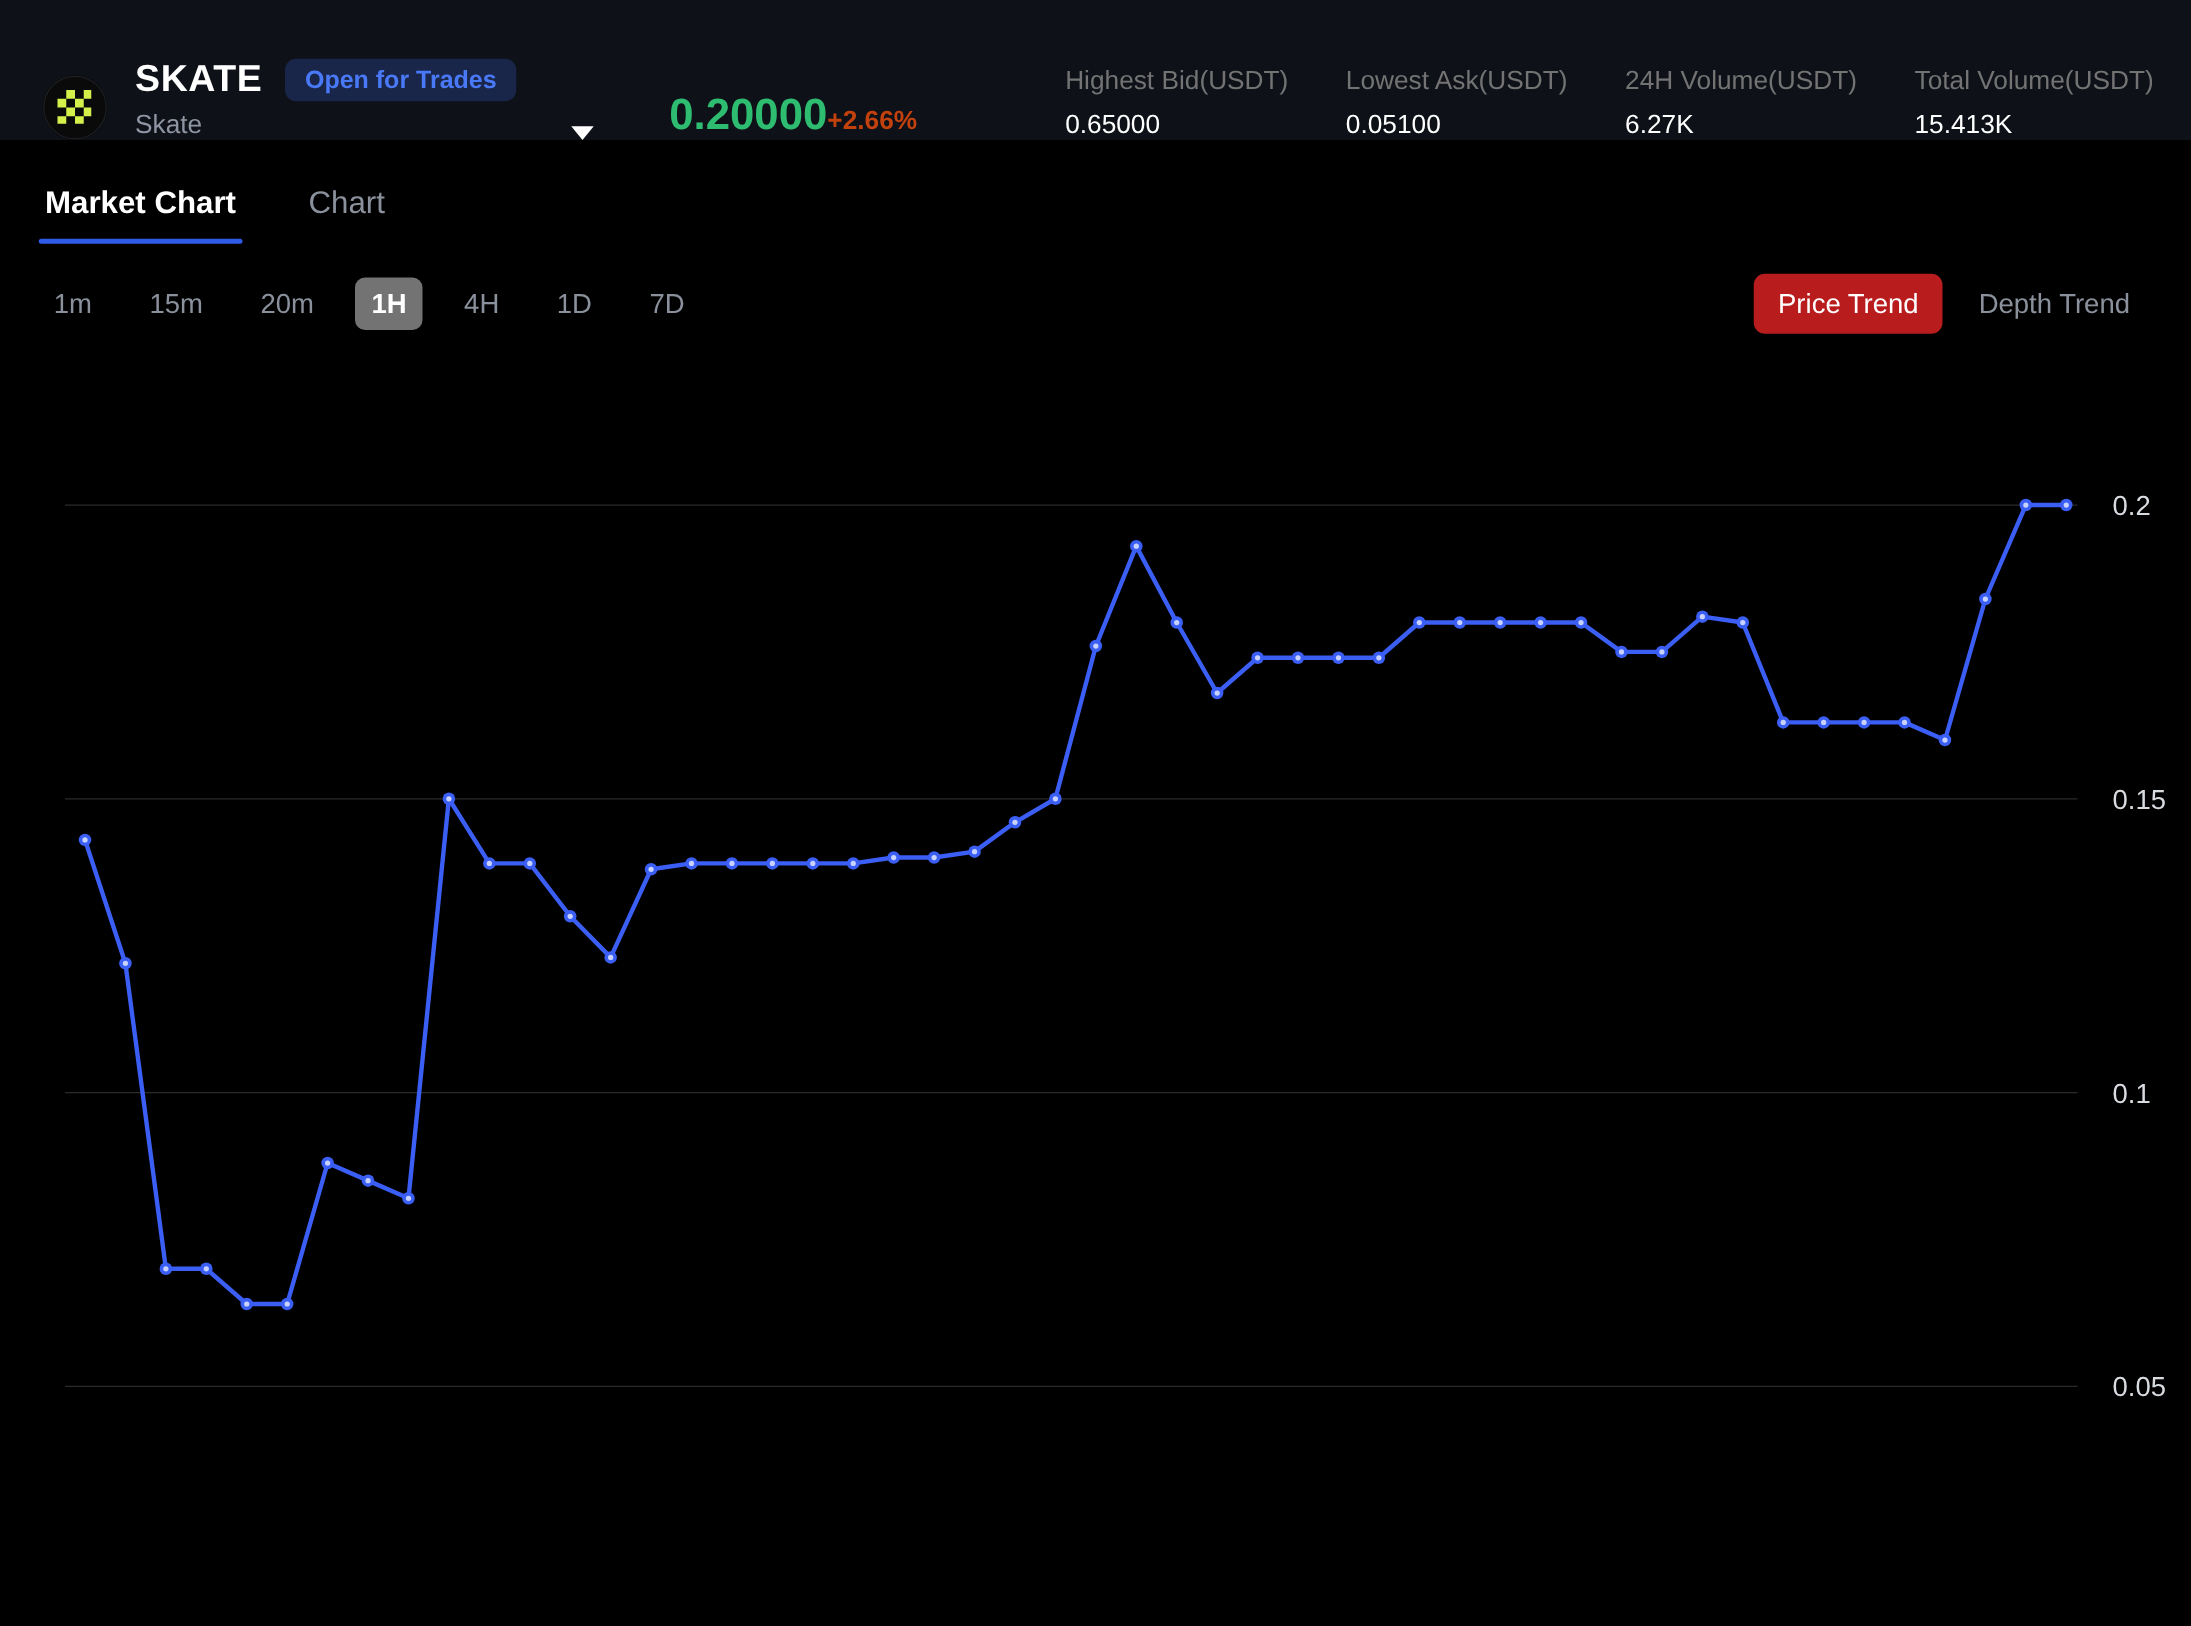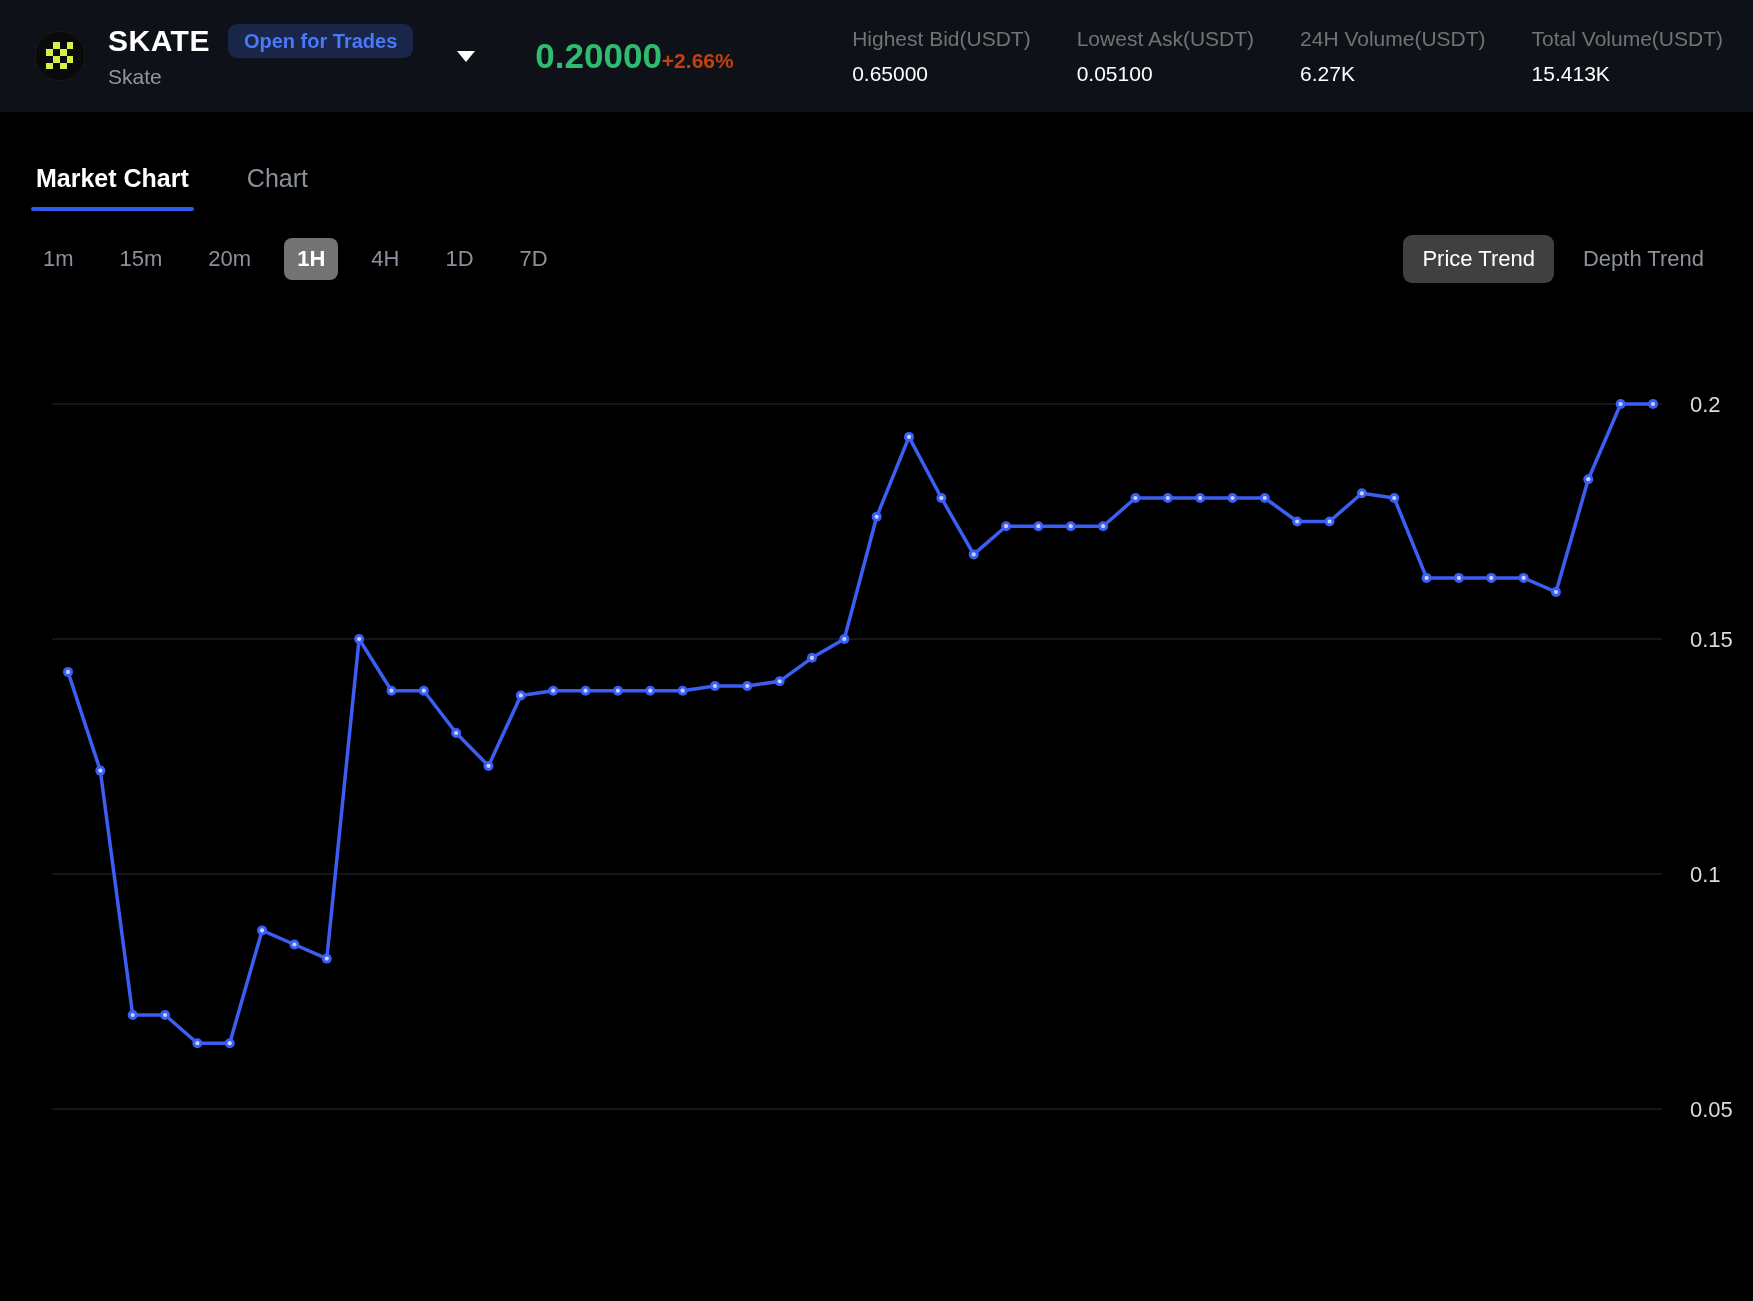--- a/index.html
+++ b/index.html
@@ -5,56 +5,56 @@
   html,body{margin:0;padding:0;}
   body{
     width:1753px;height:1301px;overflow:hidden;position:relative;
     background:#000;color:#fff;
     font-family:"Liberation Sans",sans-serif;
   }
   
   .app-header{
     position:relative;z-index:2;box-sizing:border-box;
     height:112px;background:#0e1118;
-    display:flex;align-items:center;
+    display:flex;align-items:flex-end;
     padding:0 30px 0 34px;
   }
   .logo-wrap{width:52px;height:52px;flex:0 0 auto;}
   .title-block{margin-left:22px;}
   .title-row{display:flex;align-items:center;gap:18px;}
   .symbol{font-size:30px;font-weight:800;letter-spacing:.5px;color:#fff;}
   .badge{font-size:20px;font-weight:700;color:#4a79f7;background:#19264a;
          padding:5px 16px;border-radius:9px;line-height:1.2;}
   .token-name{font-size:21px;color:#8f96a3;margin-top:7px;}
   .caret{margin-left:44px;width:0;height:0;cursor:pointer;
          border-left:9px solid transparent;border-right:9px solid transparent;
          border-top:11px solid #ffffff;}
   .price-block{margin-left:60px;display:flex;align-items:baseline;gap:0;}
   .price{font-size:35px;font-weight:800;color:#2ebd70;}
   .change{font-size:21px;font-weight:700;color:#c2410c;}
   .stats{margin-left:auto;display:flex;gap:46px;}
   .stat .label{font-size:21px;color:#737373;white-space:nowrap;}
   .stat .value{font-size:21px;color:#ffffff;margin-top:11px;font-weight:500;}
   
   .main{position:relative;z-index:1;}
-  .tabs{display:flex;gap:58px;padding:52px 0 0 36px;}
+  .tabs{display:flex;gap:58px;padding:36px 0 0 36px;}
   .tab{font-size:25px;color:#8b919c;padding-bottom:18px;position:relative;cursor:pointer;}
   .tab.active{color:#fff;font-weight:700;}
   .tab.active::after{content:"";position:absolute;left:-5px;right:-5px;bottom:0;
                      height:4px;background:#2e5be8;border-radius:2px;}
   
   .toolbar{display:flex;align-items:center;justify-content:space-between;
            padding:24px 30px 0 30px;}
   .timeframes{display:flex;align-items:center;gap:20px;}
   .tf{font-size:22px;color:#8b919c;padding:8px 13px;border-radius:8px;cursor:pointer;}
   .tf.active{background:#737373;color:#fff;font-weight:600;}
   .trend{display:flex;align-items:center;gap:10px;}
   .trend-btn{font-size:22px;color:#8b919c;padding:11px 19px;border-radius:9px;
              cursor:pointer;background:transparent;border:none;font-family:inherit;}
-  .trend-btn.active{background:#404040;color:#fff;}
+  .trend-btn.active{background:#b91c1c;color:#fff;}
   
   .chart-layer{position:absolute;left:0;top:0;width:1753px;height:1301px;z-index:0;}
 </style>
 </head>
 <body>
 
 <svg id="chart-svg" class="chart-layer" viewBox="0 0 1753 1301">
     <line x1="52" x2="1662" y1="404" y2="404" stroke="#2b2b2e" stroke-width="1"></line>
     <text x="1690" y="412" fill="#d8dbe0" font-size="22" font-family="Liberation Sans, sans-serif">0.2</text>
     <line x1="52" x2="1662" y1="639.0000000000001" y2="639.0000000000001" stroke="#2b2b2e" stroke-width="1"></line>

